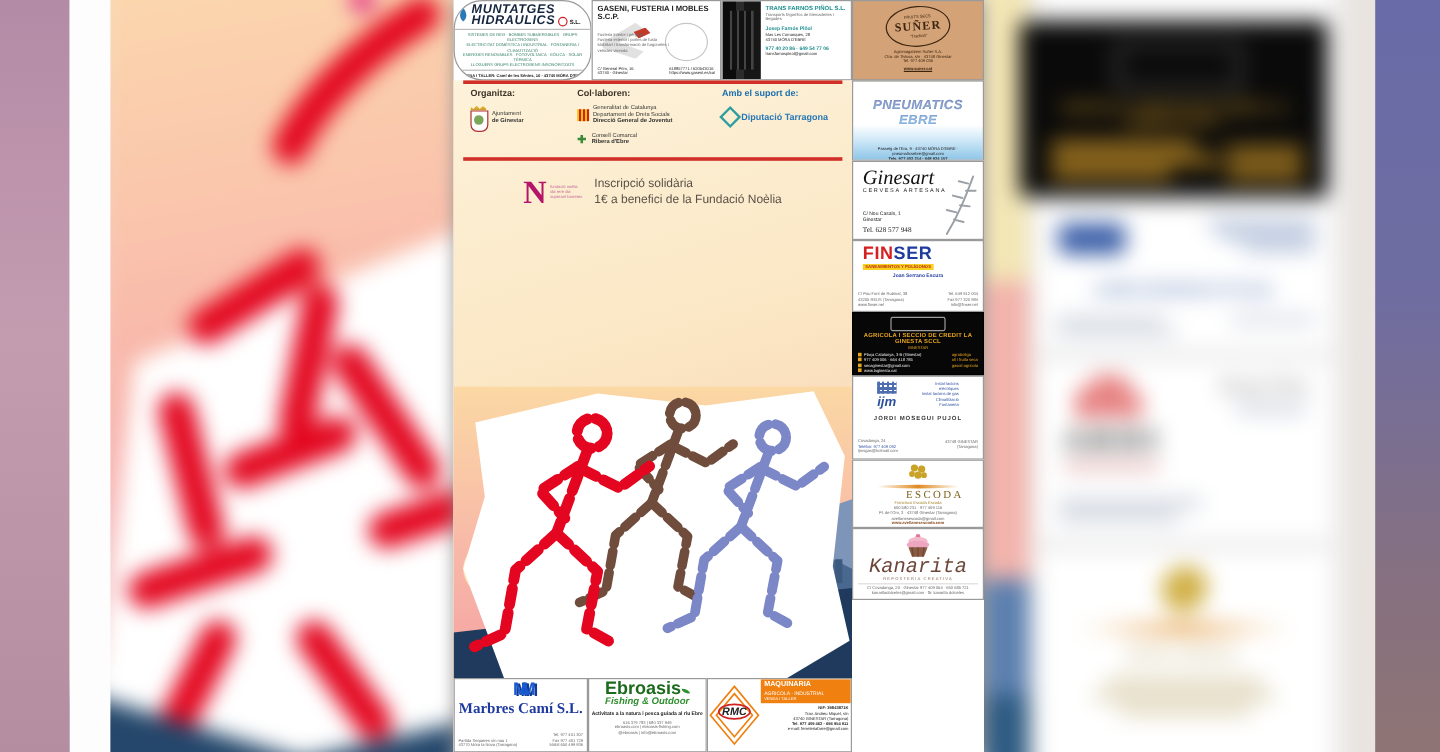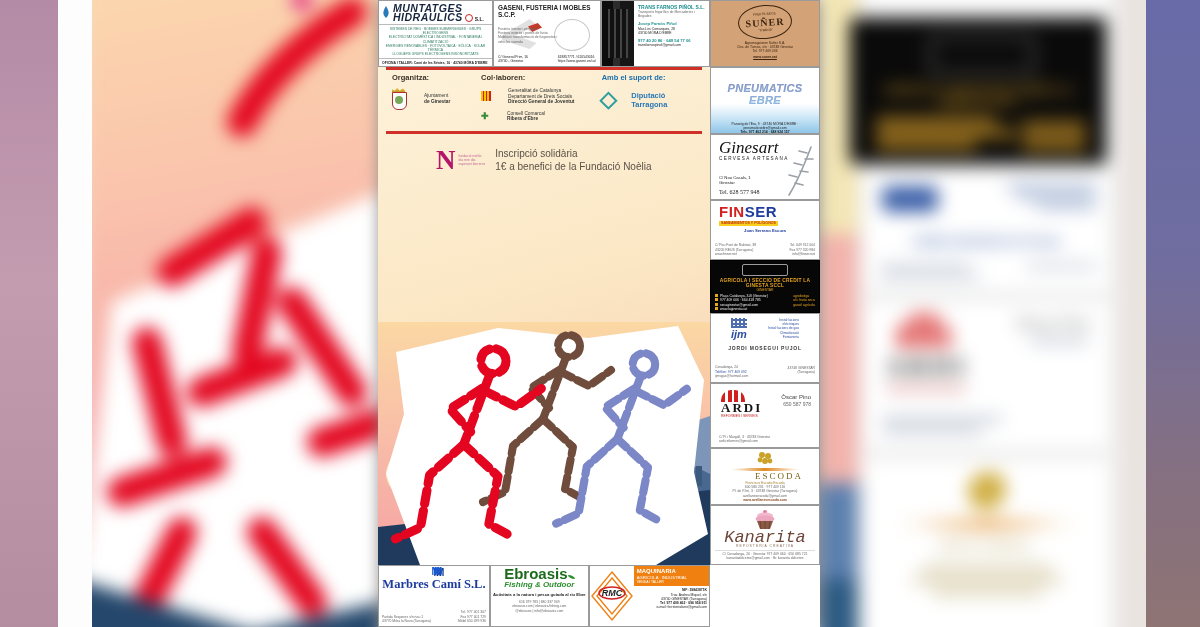--- a/index.html
+++ b/index.html
@@ -33,21 +33,21 @@
     text-shadow:2px 2px 0 #10104e;line-height:40px;}
   .t1{font-size:29px;font-weight:bold;color:#2a2ad4;letter-spacing:1px;word-spacing:16px;
     text-shadow:2px 2px 0 #10104e;line-height:36px;}
   .t2{font-size:21px;font-weight:bold;font-style:italic;color:#2a2ad4;
     text-shadow:1.5px 1.5px 0 #10104e;line-height:30px;}
   .dt{font-size:15px;font-weight:bold;color:#2222cc;line-height:26px;}
   
   #org-row{display:flex;height:58px;padding:3px 10px 0 14px;}
   .org-label{font-size:7.5px;font-weight:bold;color:#3c3226;}
   .org-col{display:flex;flex-direction:column;gap:3px;}
-  .logo-line{display:flex;align-items:center;gap:17px;margin-top:3px;}
+  .logo-line{display:flex;align-items:center;gap:3px;margin-top:3px;}
   .tx48{font-size:4.8px;line-height:5.6px;color:#333;}
   .shield{width:13px;height:16px;background:#fff;border:1px solid #b03030;border-radius:0 0 6px 6px;position:relative;}
   .shield:before{content:"";position:absolute;left:2px;top:3px;width:8px;height:8px;background:#7aa85a;border-radius:50%;}
   .crown{width:13px;height:4px;background:linear-gradient(#e8c040,#c89820);clip-path:polygon(0 100%,0 30%,20% 70%,40% 0,60% 70%,80% 10%,100% 60%,100% 100%);}
   .senyera{width:10px;height:10px;background:repeating-linear-gradient(90deg,#f5c400 0 1.6px,#cf1f25 1.6px 3.2px);}
   .ccross{width:9px;height:9px;color:#3a8a3a;font-size:9px;line-height:9px;font-weight:bold;}
   .diamond{width:9px;height:9px;border:2px solid #2f9e9e;transform:rotate(45deg);}
   
   #charity{display:flex;align-items:center;gap:10px;padding:6px 0 0 58px;height:40px;}
   .noelia-n{font-size:27px;font-weight:900;color:#b4156b;font-family:"Liberation Serif",serif;line-height:27px;}
@@ -100,21 +100,21 @@
                repeating-linear-gradient(0deg,#3b5fa8 0 2px,transparent 2px 3.4px);opacity:.9;}
   .ijm-word{font-size:11px;font-weight:900;font-style:italic;color:#2d4fa0;line-height:10px;}
   .ardi-logo{width:24px;height:12px;border-radius:10px 10px 0 0;
     background:repeating-linear-gradient(90deg,#d41f1f 0 4px,#fff 4px 6.5px);}
   .ardi-word{font-family:"Liberation Serif",serif;font-weight:bold;font-size:13px;letter-spacing:2px;color:#151515;line-height:12px;}
   .escoda-word{font-family:"Liberation Serif",serif;font-size:9px;letter-spacing:2px;color:#7c621c;padding-left:28px;}
   .gold{color:#a8852c;}
   .kan-script{font-family:Liberation Mono, monospace;font-style:italic;font-size:17px;color:#6e463a;line-height:13px;}
   
   .mm-word{font-size:12.5px;font-weight:bold;color:#1d3a9e;font-family:"Liberation Serif",serif;}
-  .mmlogo{font-size:10px;font-weight:900;color:#1a5ad0;letter-spacing:-6px;text-shadow:2px 1px 0 #123a90;}
+  .mmlogo{font-size:15px;font-weight:900;color:#1a5ad0;letter-spacing:-6px;text-shadow:2px 1px 0 #123a90;}
   .ebro-name{font-size:15px;font-weight:900;color:#1c6b1c;line-height:12px;}
   .ebro-tag{font-size:8px;font-style:italic;font-weight:bold;color:#2f8f2f;}
   .leaf{display:inline-block;width:7px;height:4px;background:#2f8f2f;border-radius:0 100% 0 100%;}
   .rmc-head{background:#f08010;color:#fff;padding:2px 3px;}
 </style>
 </head>
 <body>
 
 <div id="bg">
 
@@ -200,21 +200,21 @@
       </div>
     </div>
     <div class="strip-right"></div>
   </div>
 </div>
 
 <div id="poster">
 
   <div id="top-row">
 
-    <div class="card" style="width:115px;">
+    <div class="card" style="width:115px;border-radius:24px;">
       <div style="padding:3px 4px 0 14px;">
         <div class="munt-name">MUNTATGES</div>
         <div style="display:flex;align-items:flex-end;gap:2px;">
           <span class="munt-name">HIDRAULICS</span>
           <span style="width:6px;height:6px;border:1.5px solid #d02020;border-radius:50%;display:inline-block;"></span>
           <span class="t5 b">S.L.</span>
         </div>
         <svg width="10" height="14" style="position:absolute;left:2px;top:4px;">
           <path d="M5,1 C8,6 9,9 5,13 C1,9 2,6 5,1 Z" fill="#2a7ab8"></path>
           </svg>
@@ -523,35 +523,20 @@
         <div class="t3 gray">Covadonga, 24</div>
         <div class="t3" style="color:#2d4fa0;">Telèfon: 977 409 092</div>
         <div class="t3 gray">ijmsgas@hotmail.com</div>
       </div>
       <div style="position:absolute;right:4px;bottom:8px;text-align:right;">
         <div class="t3 gray">43748 GINESTAR</div>
         <div class="t3 gray">(Tarragona)</div>
       </div>
     </div>
 
-    <div class="card" style="height:65px;">
-      <div style="position:absolute;left:10px;top:6px;">
-        <div class="ardi-logo"></div>
-        <div class="ardi-word">ARDI</div>
-        <div class="t3" style="color:#c02020;">REFORMES I SERVEIS</div>
-      </div>
-      <div style="position:absolute;right:8px;top:10px;text-align:right;">
-        <div class="t6" style="color:#444;">Òscar Pino</div>
-        <div class="t5 gray">650 587 978</div>
-      </div>
-      <div style="position:absolute;left:8px;bottom:4px;">
-        <div class="t3 gray">C/ Pi i Margall, 3 · 43748 Ginestar</div>
-        <div class="t3 gray">ardi.reformes@gmail.com</div>
-      </div>
-    </div>
 
     <div class="card ctr" style="height:57px;">
       <svg width="22" height="16" viewBox="0 0 22 16" style="margin-top:2px;">
         <g fill="#c9a227">
             <circle cx="8" cy="4" r="3"></circle>
             <circle cx="14" cy="5" r="3"></circle>
             <circle cx="11" cy="10" r="3"></circle>
             <circle cx="6" cy="9" r="2.4"></circle>
             <circle cx="16" cy="10" r="2.4"></circle>
           </g>

